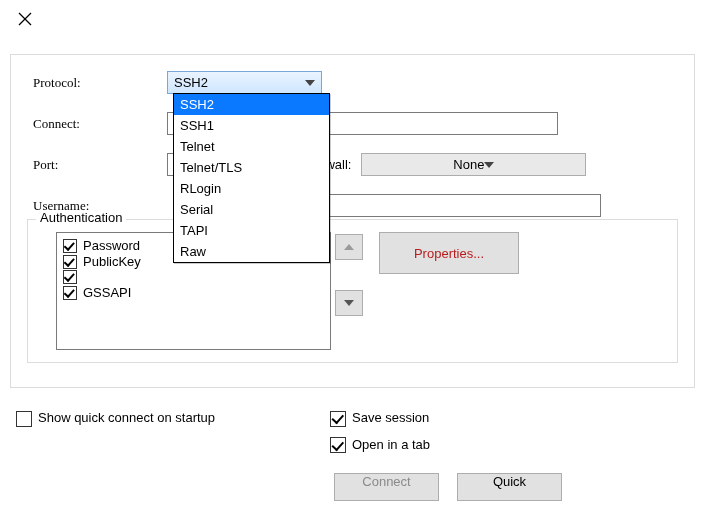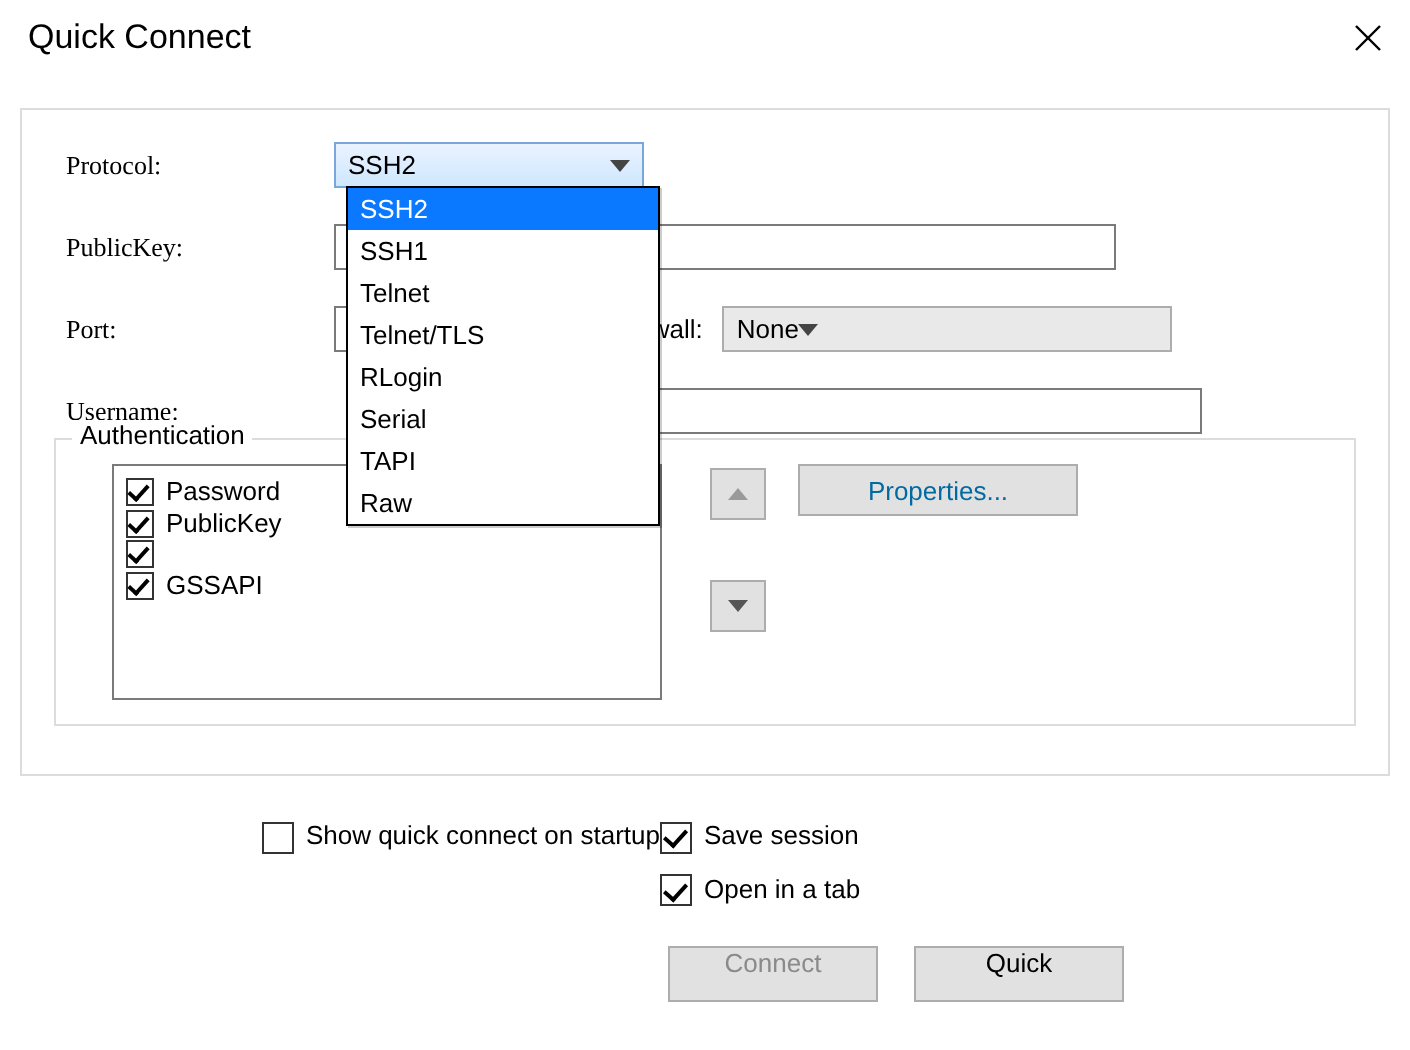--- a/index.html
+++ b/index.html
@@ -41,21 +41,21 @@
       padding:0 6px 0 6px;
       font-size:13px;
     }
     .chev { width:0;height:0;border-left:5px solid transparent;border-right:5px solid transparent;border-top:6px solid #444;}
     .txt-input {
       height:23px;border:1px solid #7a7a7a;background:#fff;
     }
     .hostname-in { width: 391px; margin-left:0px;}
     .fw-select {
       width:225px;height:23px;border:1px solid #adadad;background:#e9e9e9;
-      display:flex;align-items:center;justify-content:flex-start;padding:0 6px;
+      display:flex;align-items:center;justify-content:center;padding:0 6px;
       margin-left: 10px;
     }
     .port-in { width: 56px;}
     .fw-label { margin-left: 80px;}
     .user-in { width: 391px;}
 
     
     .dropdown-list {
       position:absolute;
       left: 162px;
@@ -81,75 +81,74 @@
       padding: 12px 14px 12px 28px;
       position:relative;
     }
     .auth-legend {
       position:absolute;
       top:-10px; left:8px;
       background:#fff;
       padding:0 4px;
       font-size:13px;
     }
-    .auth-flex { display:flex; align-items:flex-start; gap:24px;}
+    .auth-flex { display:flex; align-items:flex-start; gap:4px;}
     .auth-list {
       width: 275px; height: 118px;
       border:1px solid #7a7a7a;
       background:#fff;
       padding:4px 6px;
     }
     .ck-row { display:flex;align-items:center; gap:6px; margin:1px 0; font-size:13px;}
     .ck-box { width:14px;height:14px;border:1px solid #333;display:flex;align-items:center;justify-content:center;}
     .ck-box.checked::after{content:"";width:8px;height:4px;border-left:2px solid #000;border-bottom:2px solid #000;transform:rotate(-48deg) translate(0px,-1px);}
     .arrow-btn { width:28px;height:26px;background:#e1e1e1;border:1px solid #adadad;display:flex;align-items:center;justify-content:center;}
     .tri-up{width:0;height:0;border-left:5px solid transparent;border-right:5px solid transparent;border-bottom:6px solid #9a9a9a;}
     .tri-down{width:0;height:0;border-left:5px solid transparent;border-right:5px solid transparent;border-top:6px solid #555;}
     .props-btn {
-      width:140px;height:26px;background:#e1e1e1;border:1px solid #adadad;color:#0369a1;display:flex;align-items:center;justify-content:center;font-size:13px;
+      width:140px;height:42px;background:#e1e1e1;border:1px solid #adadad;color:#b91c1c;display:flex;align-items:center;justify-content:center;font-size:13px;
     }
     .col-btns { display:flex;flex-direction:column;gap:30px; padding-top:2px;}
     
     .lower { margin-top:22px; display:flex;}
-    .lower-left{ width: 320px; padding-left:6px;text-align:right;}
+    .lower-left{ width: 320px; padding-left:6px;}
     .lower-right{ display:flex;flex-direction:column; gap:10px;}
     .ck-box-lg{width:16px;height:16px;border:1px solid #333;display:inline-flex;align-items:center;justify-content:center;margin-right:6px;vertical-align:middle;}
     .ck-box-lg.checked::after{content:"";width:9px;height:5px;border-left:2px solid #000;border-bottom:2px solid #000;transform:rotate(-48deg) translate(0px,-1px);}
     
     .btn-row { display:flex; gap:18px; justify-content:flex-start; margin-top:20px; margin-left: 324px;}
     .push-btn { width:105px;height:28px;border:1px solid #adadad;background:#e1e1e1;display:flex;align-items:flex-start;justify-content:center;font-size:13px;}
     .push-btn.disabled{color:#8a8a8a;}
     .right-col-auth { display:flex; gap:16px; align-items:flex-start;}
   </style>
 </head>
 <body>
 
 <div class="titlebar">
-  <span>Quick Connect</span>
   <div class="close-x">
     <svg width="14" height="14" viewBox="0 0 14 14">
       <line x1="1" y1="1" x2="13" y2="13" stroke="#000" stroke-width="1.2"></line>
       <line x1="13" y1="1" x2="1" y2="13" stroke="#000" stroke-width="1.2"></line>
     </svg>
   </div>
 </div>
 
 <div class="body-area">
  <div class="group-top">
 
   <div class="row">
     <div class="row-label">Protocol:</div>
     <div class="proto-select">
       <span>SSH2</span>
       <span class="chev"></span>
     </div>
   </div>
 
   <div class="row">
-    <div class="row-label">PublicKey:</div>
+    <div class="row-label">Connect:</div>
     <input class="txt-input hostname-in" value="" style="">
   </div>
 
   <div class="row">
     <div class="row-label">Port:</div>
     <input class="txt-input port-in" value="" style="">
     <div class="fw-label">Firewall:</div>
     <div class="fw-select">
       <span>None</span>
       <span class="chev"></span>

